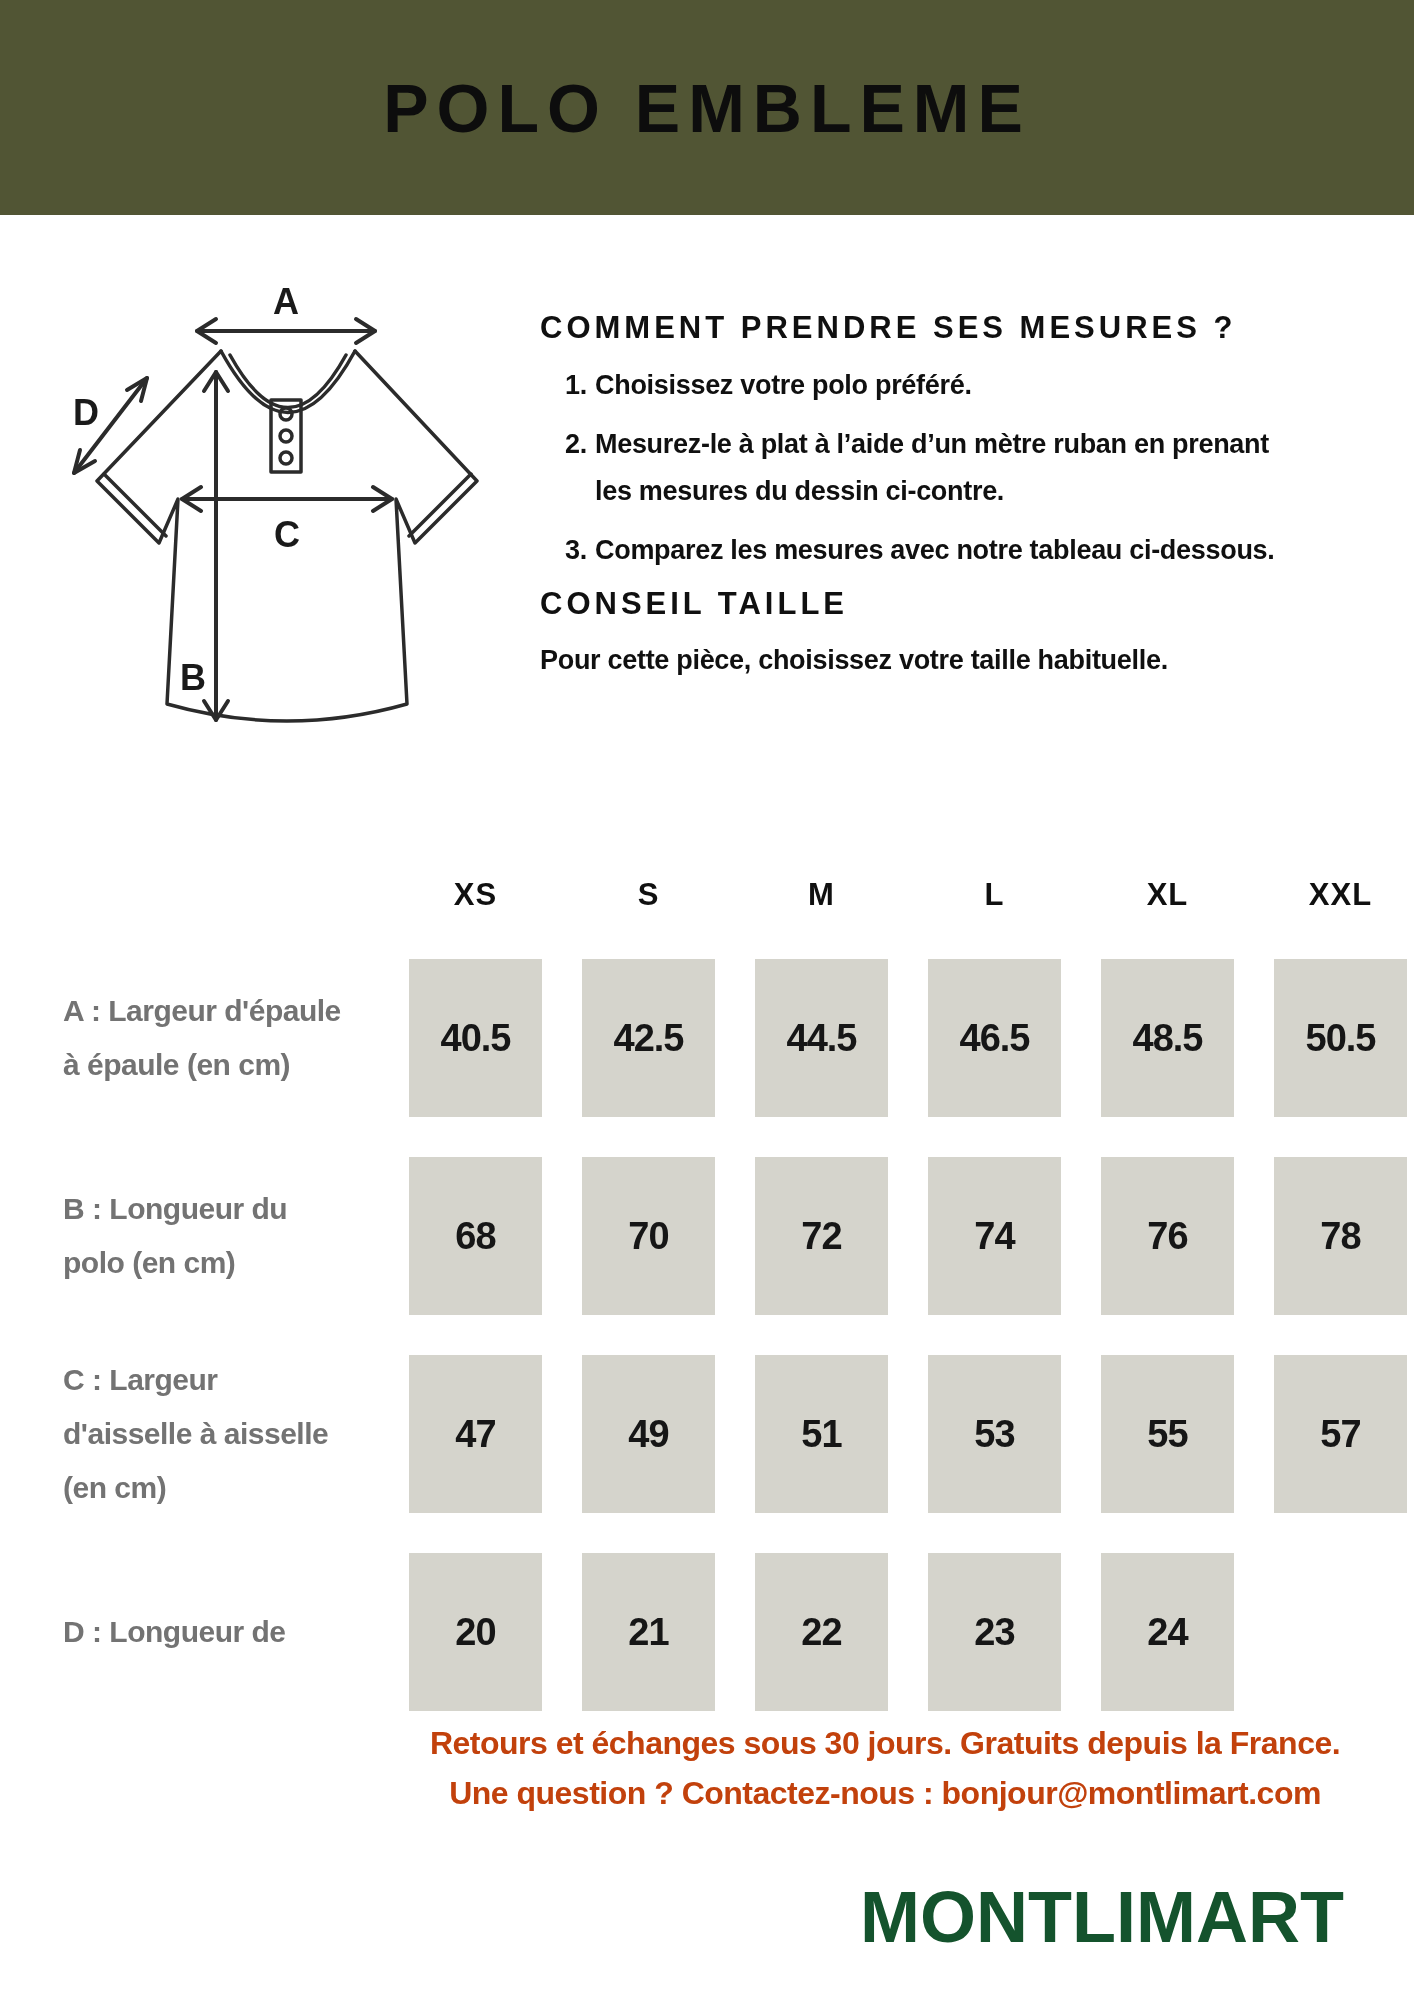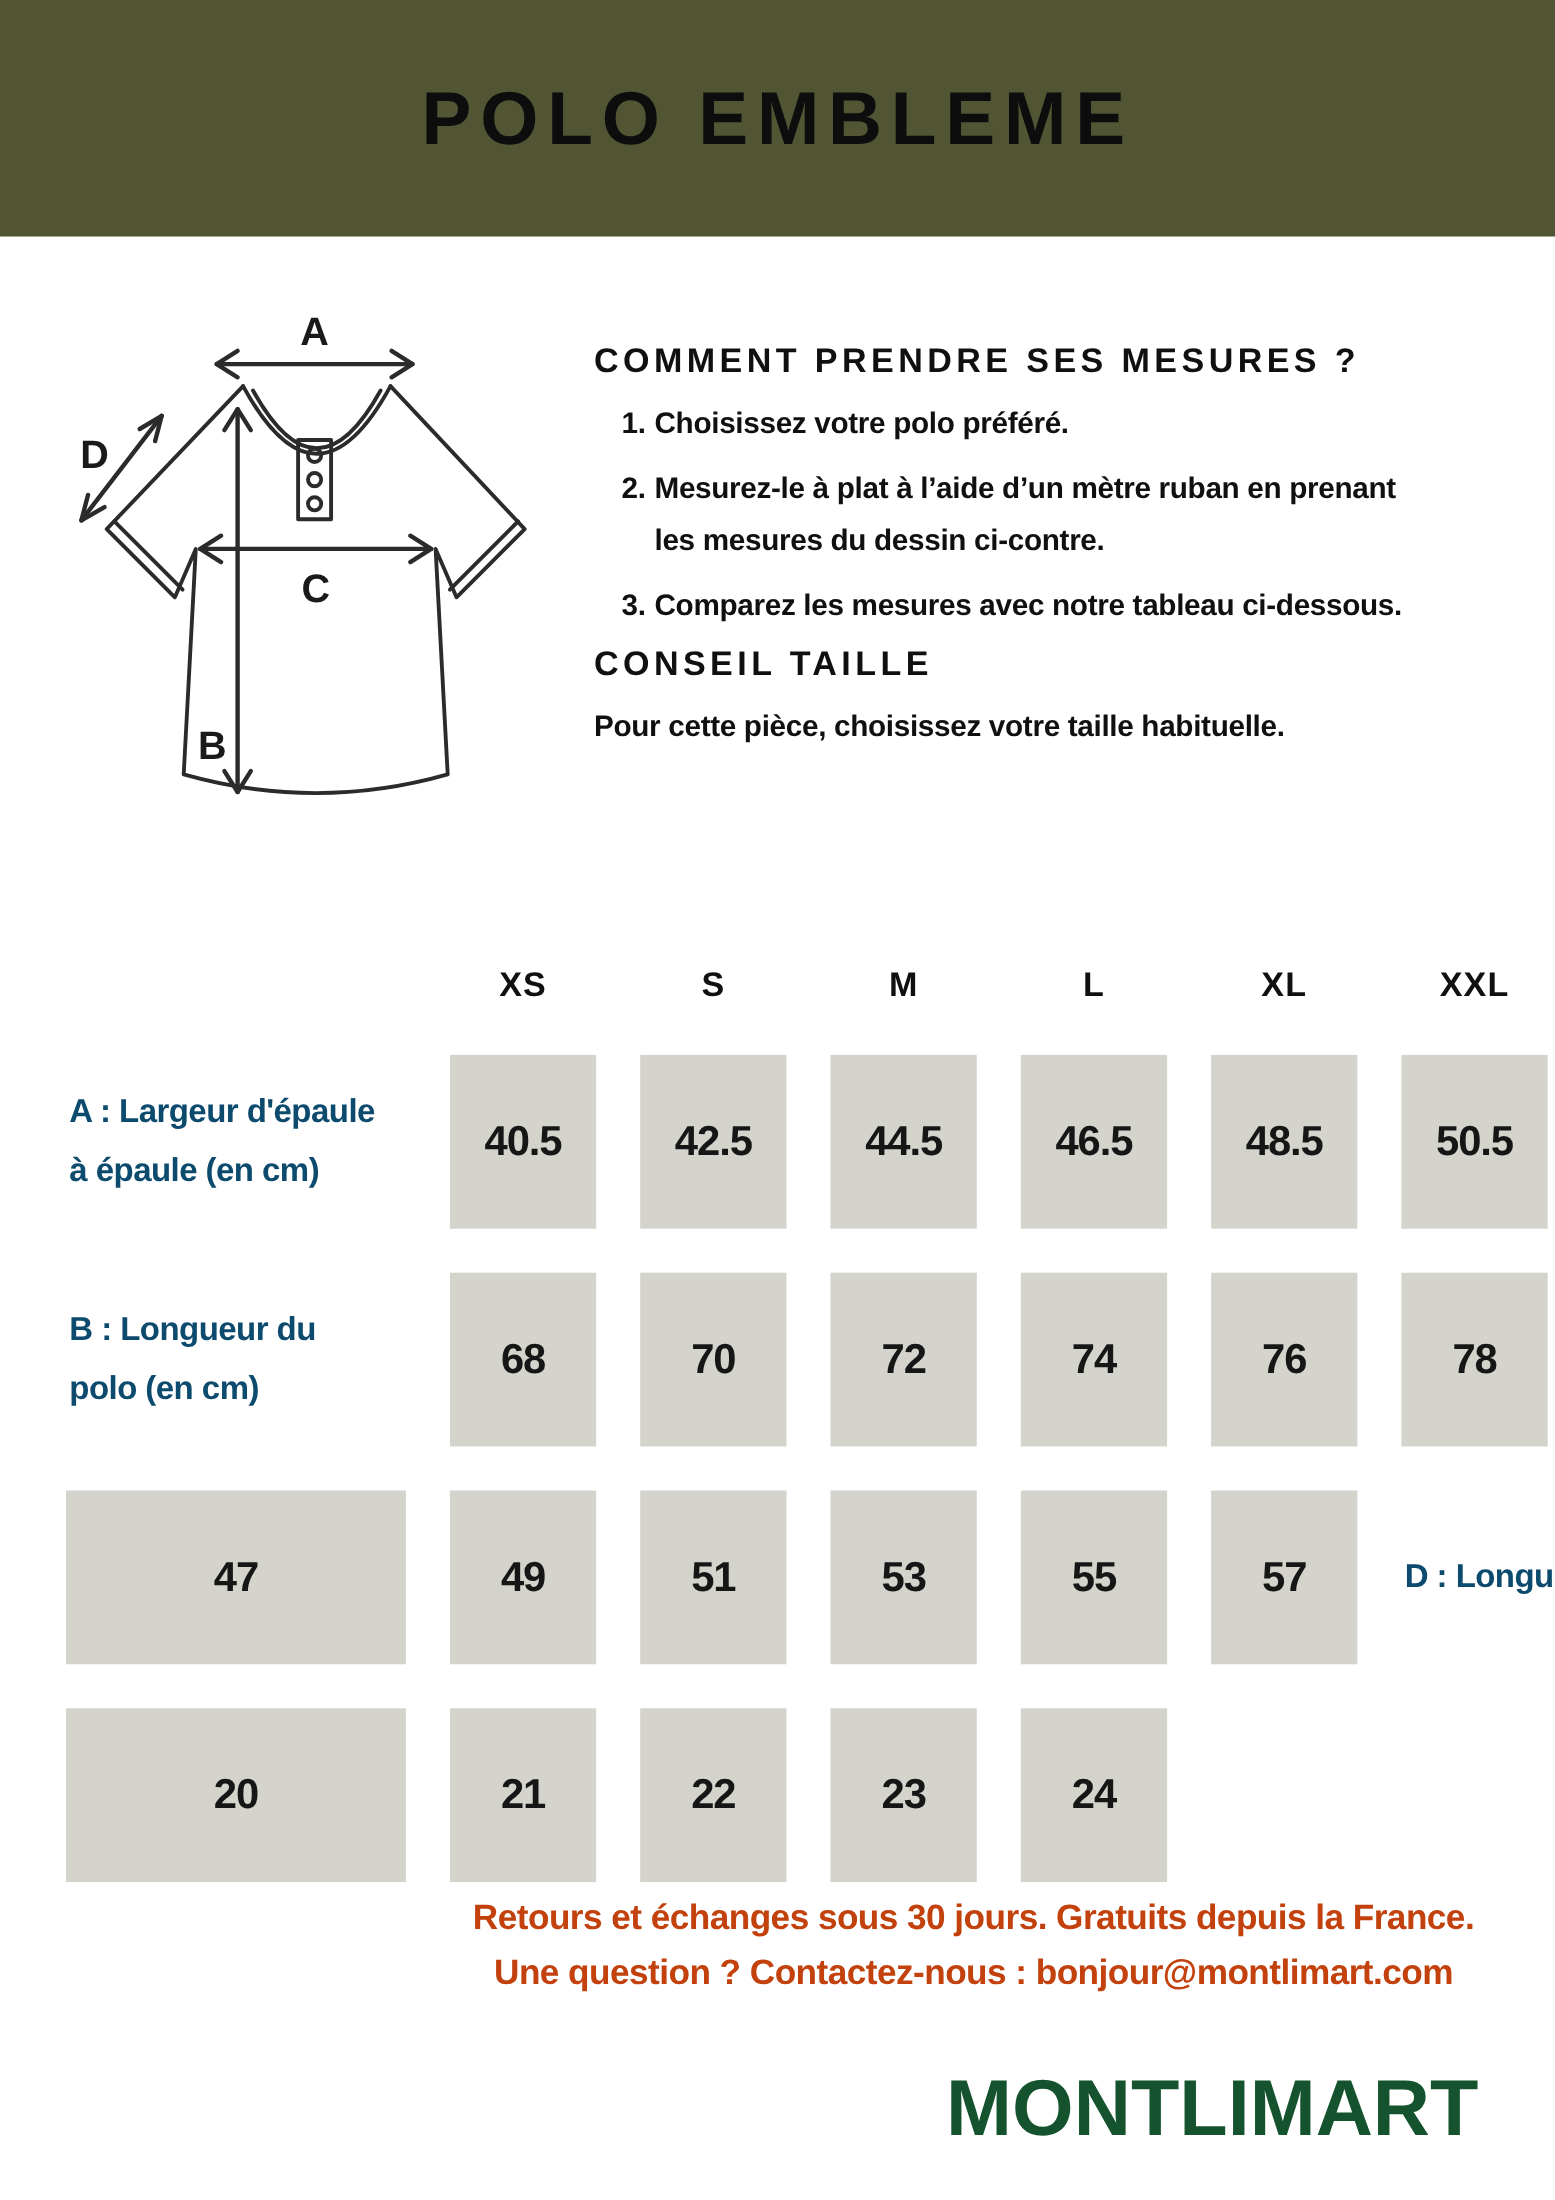--- a/index.html
+++ b/index.html
@@ -49,21 +49,21 @@
     grid-template-rows:57px repeat(4,158px);
     column-gap:29px;row-gap:25px;gap:40px;
   }
   .corner{}
   .size-h{
     display:flex;align-items:flex-end;justify-content:center;
     font-size:31px;font-weight:700;letter-spacing:1px;padding-bottom:6px;color:#101010;
   }
   .row-label{
     display:flex;flex-direction:column;justify-content:center;align-items:flex-start;
-    font-size:30px;font-weight:700;letter-spacing:-0.5px;line-height:54px;color:#0c4a6e;
+    font-size:30px;font-weight:700;letter-spacing:-0.5px;line-height:54px;color:#737373;
     padding-left:3px;
   }
   .row-label div{white-space:nowrap;}
   .cell{
     background:#d5d4cc;display:flex;align-items:center;justify-content:center;
     font-size:38px;font-weight:700;letter-spacing:-1px;color:#161616;
   }
   
   .footer-lines{
     position:absolute;left:380px;top:1718px;width:1010px;text-align:center;
@@ -166,20 +166,25 @@
       <div>polo (en cm)</div>
       <div></div>
     </div>
     <div class="cell">68</div>
     <div class="cell">70</div>
     <div class="cell">72</div>
     <div class="cell">74</div>
     <div class="cell">76</div>
     <div class="cell">78</div>
 
+    <div class="row-label">
+      <div>C : Largeur</div>
+      <div>d'aisselle à aisselle</div>
+      <div>(en cm)</div>
+    </div>
     <div class="cell">47</div>
     <div class="cell">49</div>
     <div class="cell">51</div>
     <div class="cell">53</div>
     <div class="cell">55</div>
     <div class="cell">57</div>
 
     <div class="row-label">
       <div>D : Longueur de</div>
       <div></div>

